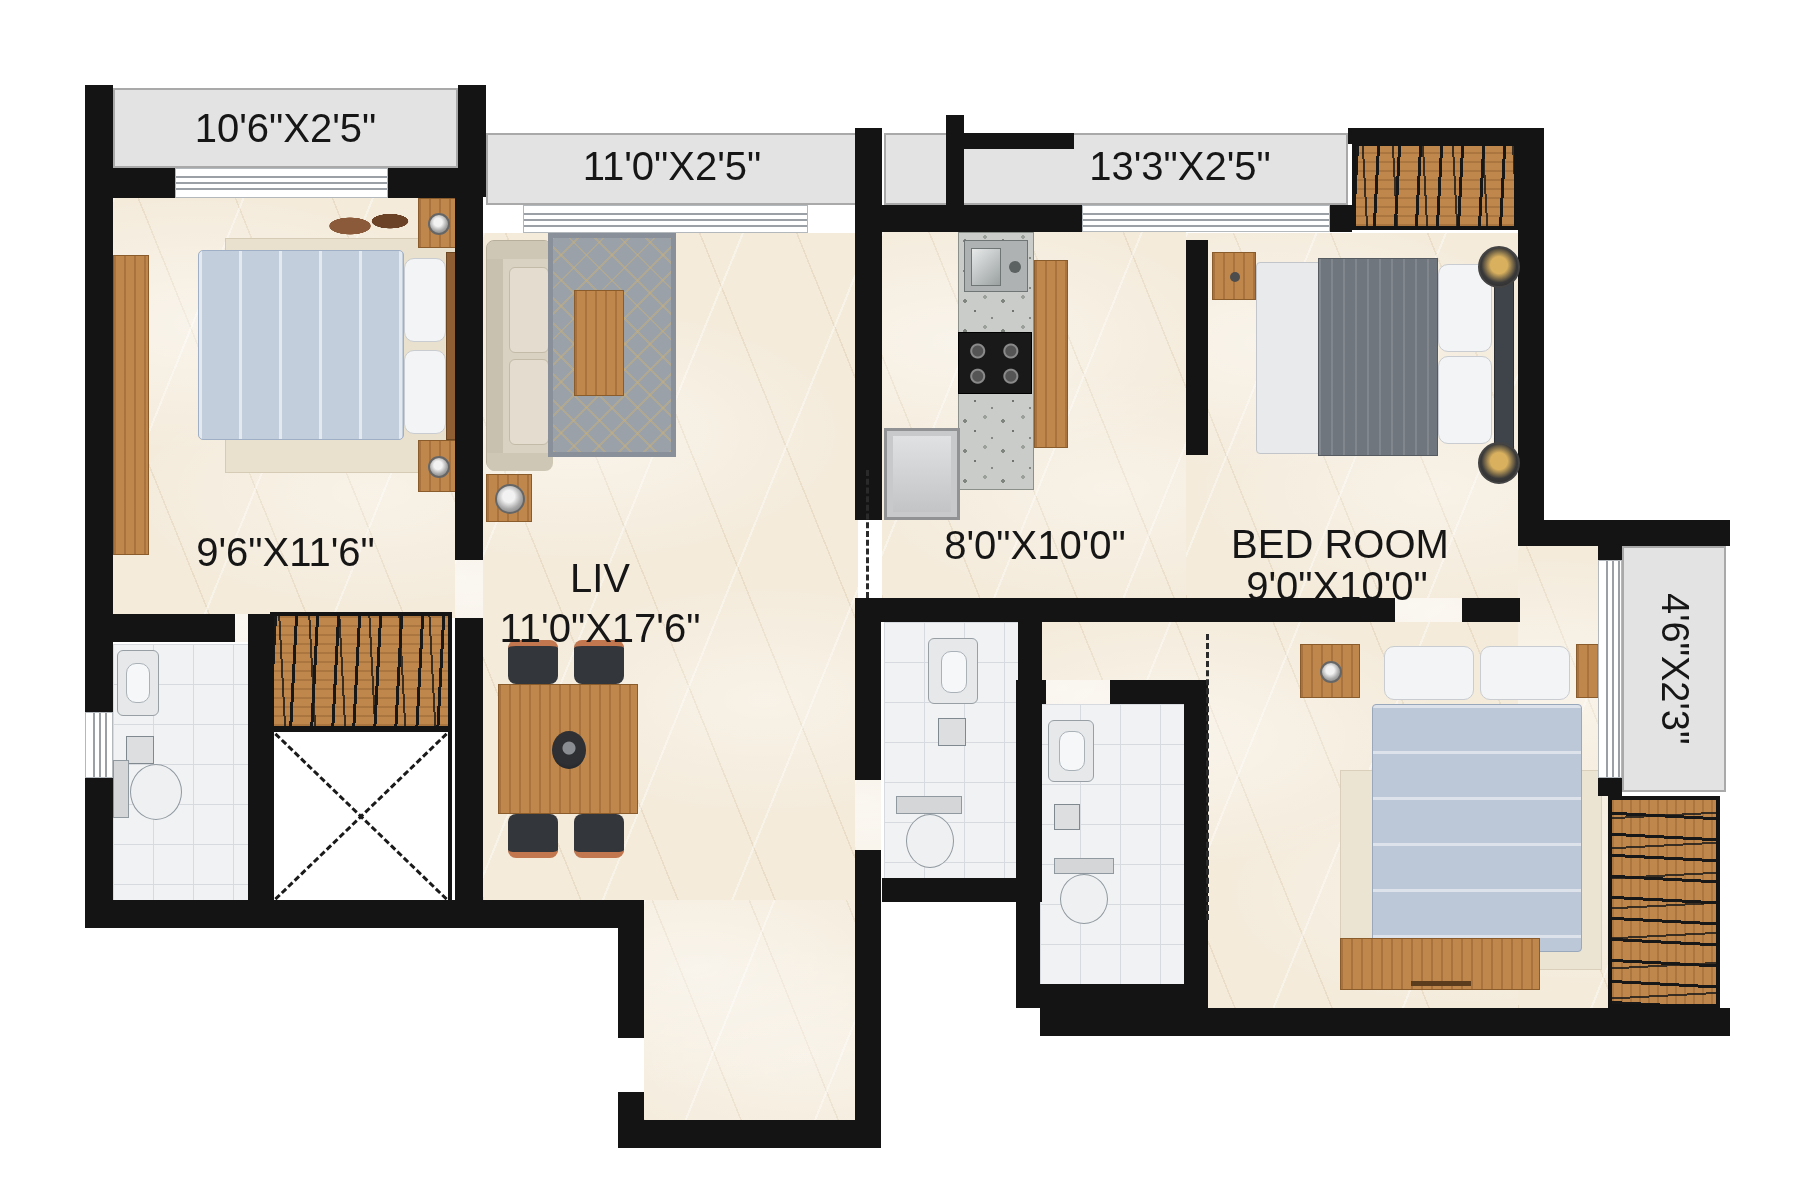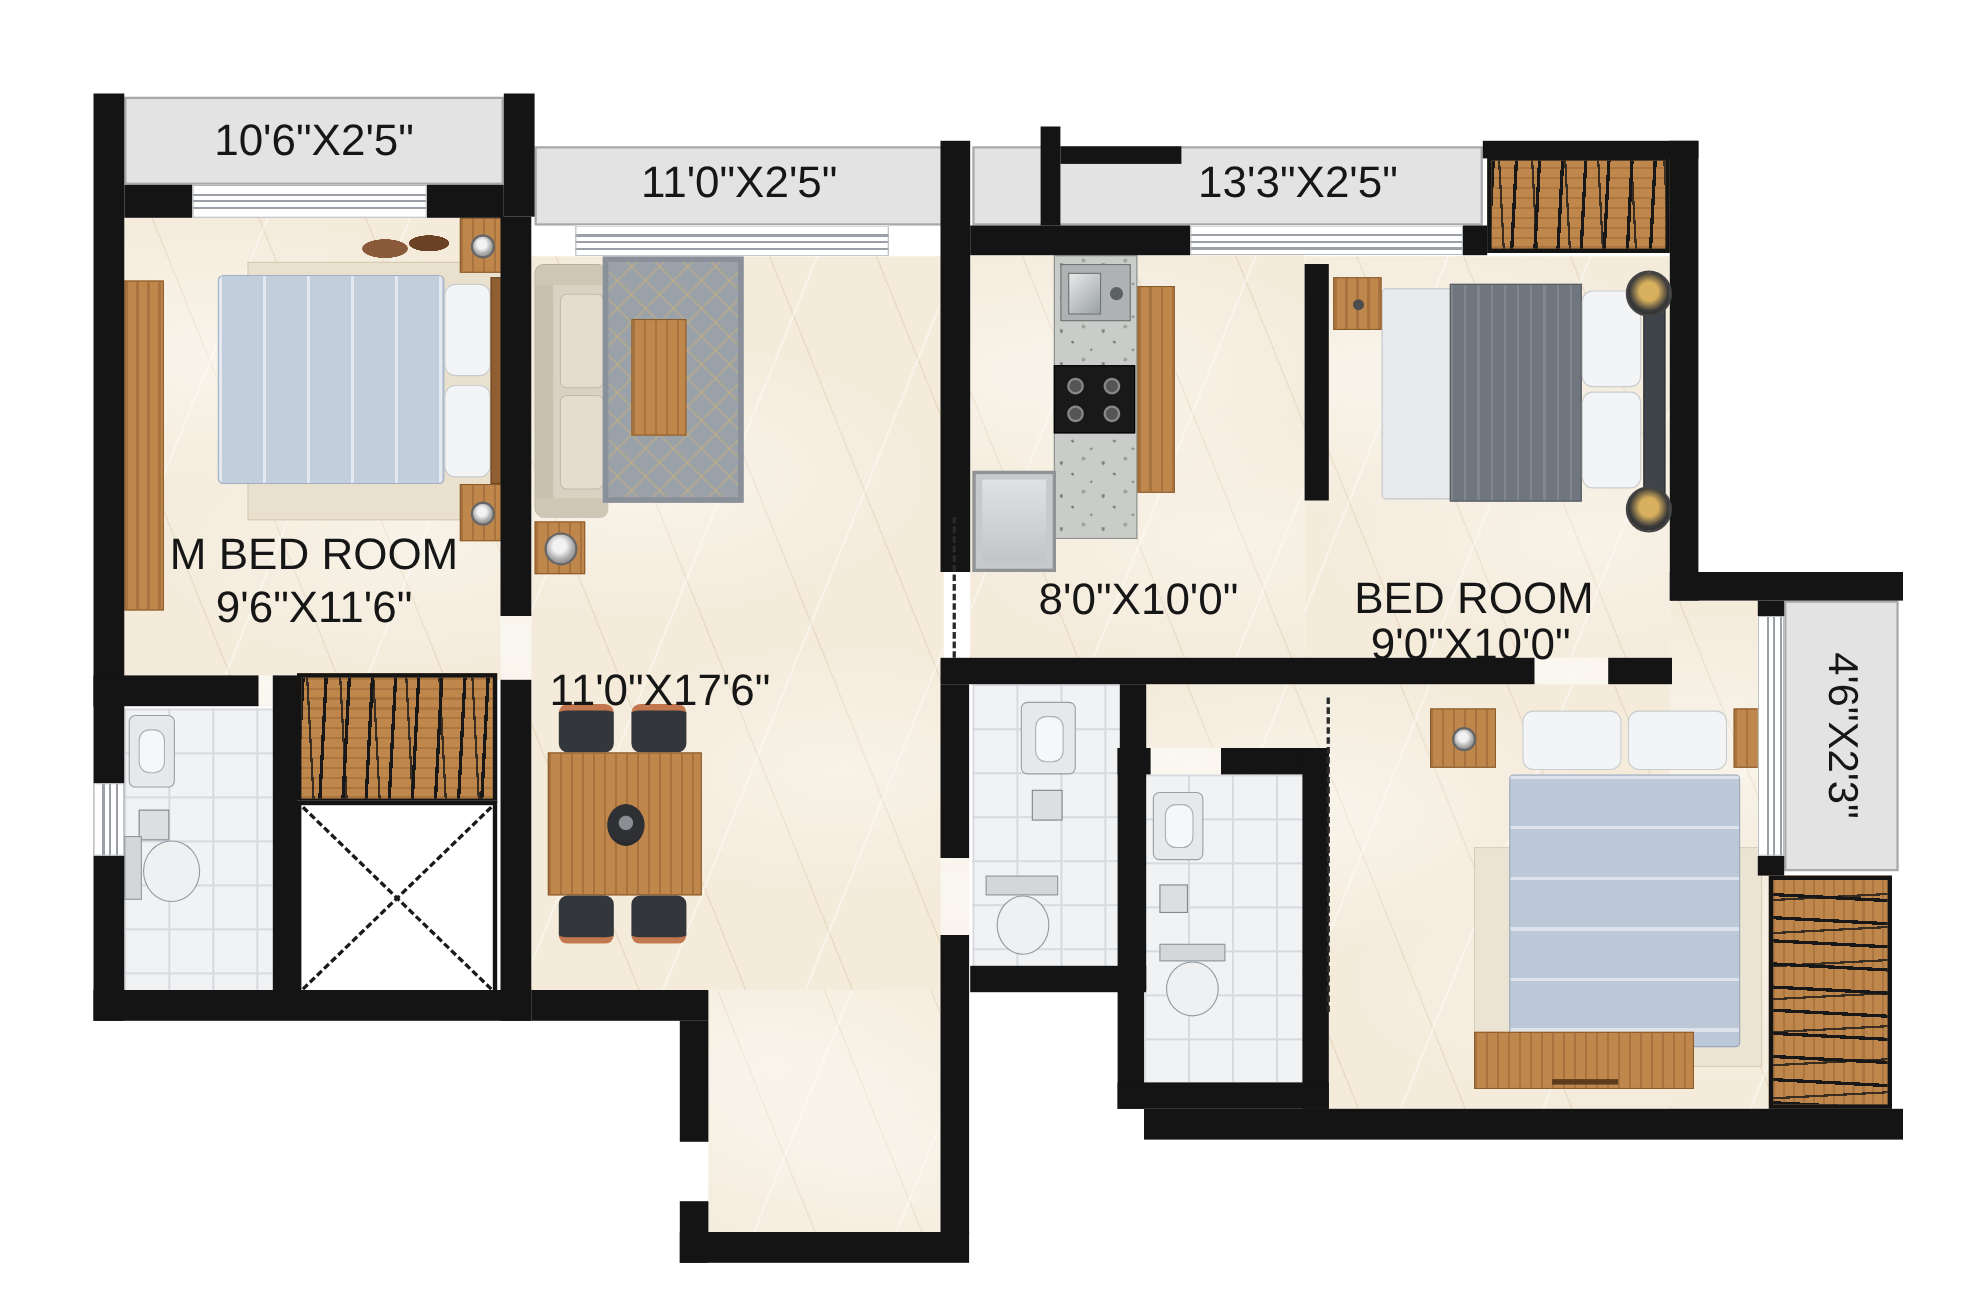--- a/index.html
+++ b/index.html
@@ -236,21 +236,21 @@
 
   <div class="dashv" style="left:866px;top:470px;height:128px"></div>
   <div class="dashv" style="left:1206px;top:634px;height:286px"></div>
 
   <div class="glamp" style="left:1478px;top:246px;width:42px;height:42px"></div>
   <div class="glamp" style="left:1478px;top:442px;width:42px;height:42px"></div>
 
   <div class="lb" style="left:113px;top:104px;width:345px">10'6"X2'5"</div>
   <div class="lb" style="left:486px;top:142px;width:372px">11'0"X2'5"</div>
   <div class="lb" style="left:1010px;top:142px;width:340px">13'3"X2'5"</div>
-  <div class="lb" style="left:113px;top:480px;width:345px">M BED ROOM</div>
   <div class="lb" style="left:113px;top:528px;width:345px">9'6"X11'6"</div>
+  <div class="lb" style="left:470px;top:554px;width:260px">LIV</div>
   <div class="lb" style="left:430px;top:604px;width:340px">11'0"X17'6"</div>
   <div class="lb" style="left:880px;top:521px;width:310px">8'0"X10'0"</div>
   <div class="lb" style="left:1170px;top:520px;width:340px">BED ROOM</div>
   <div class="lb" style="left:1170px;top:562px;width:334px">9'0"X10'0"</div>
   <div class="lbv" style="left:1626px;top:550px;width:96px;height:238px">4'6"X2'3"</div>
 
 </div>
 
 </body></html>

